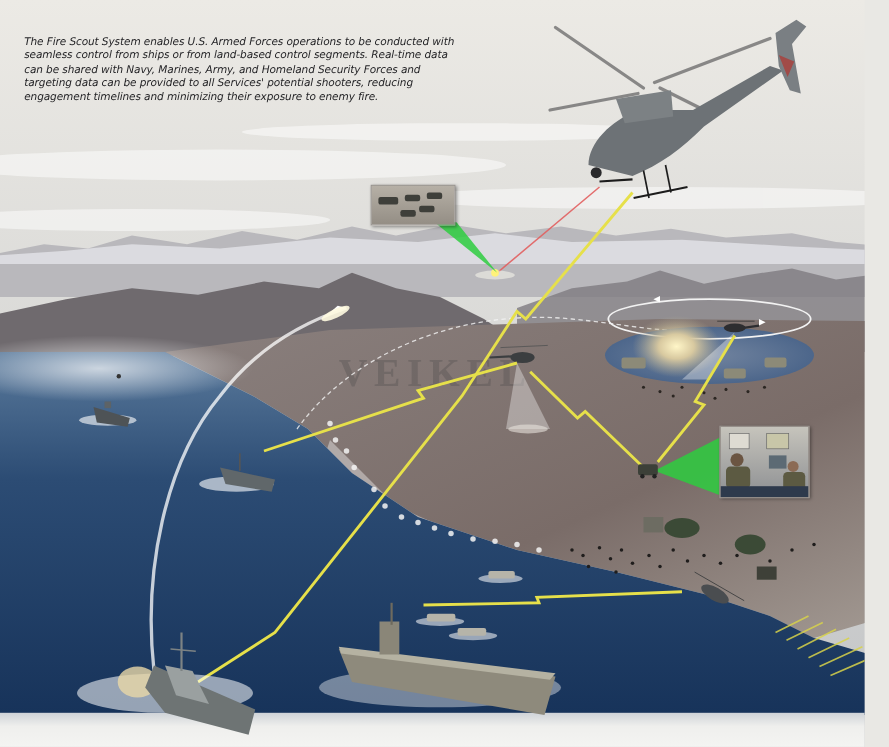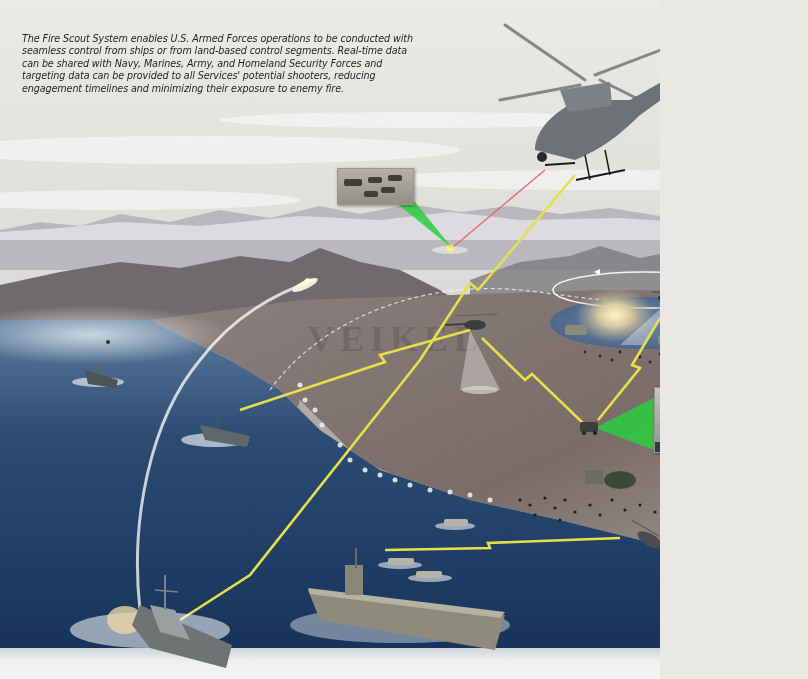--- a/index.html
+++ b/index.html
@@ -1,17 +1,17 @@
 <!DOCTYPE html>
 <html><head>
 <meta charset="utf-8">
 <style>
   html,body{margin:0;padding:0;}
   body{width:808px;height:679px;overflow:hidden;background:#e9e8e4;font-family:"DejaVu Sans",sans-serif;}
-  #scene{position:relative;width:660px;height:679px;overflow:hidden;}
+  #scene{position:relative;width:786px;height:679px;overflow:hidden;}
   .layer{position:absolute;left:0;top:0;}
   #caption{position:absolute;left:22px;top:33px;width:400px;font-family:"DejaVu Sans",sans-serif;font-style:italic;font-size:9.6px;line-height:12.4px;color:#1f1f22;letter-spacing:-0.1px;}
   #watermark{position:absolute;left:308px;top:318px;font-family:Liberation Serif, serif;font-weight:bold;font-size:36px;letter-spacing:6px;color:rgba(90,86,86,0.45);}
   .inset{position:absolute;border:1px solid #9a9590;box-shadow:1px 1px 3px rgba(0,0,0,0.4);}
 </style>
 </head>
 <body>
 
 <div id="scene">
 

